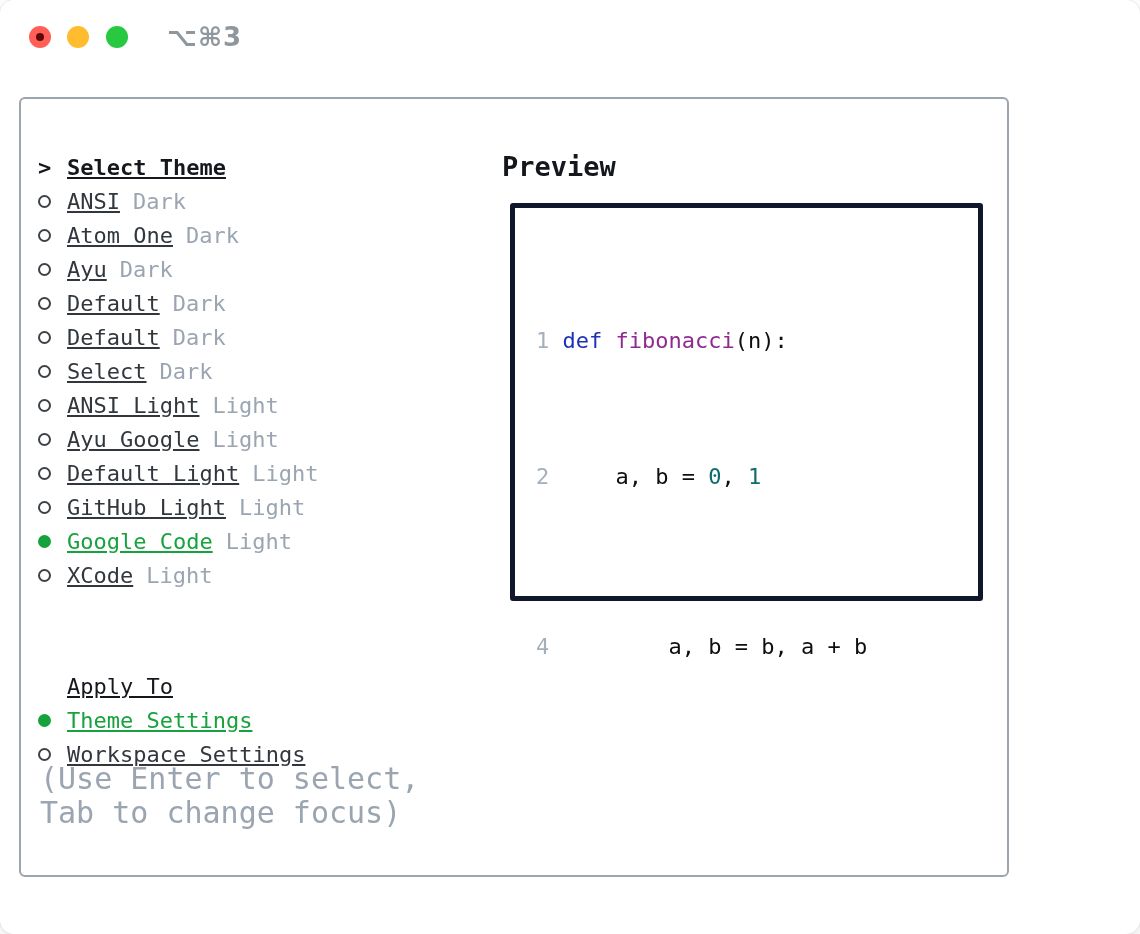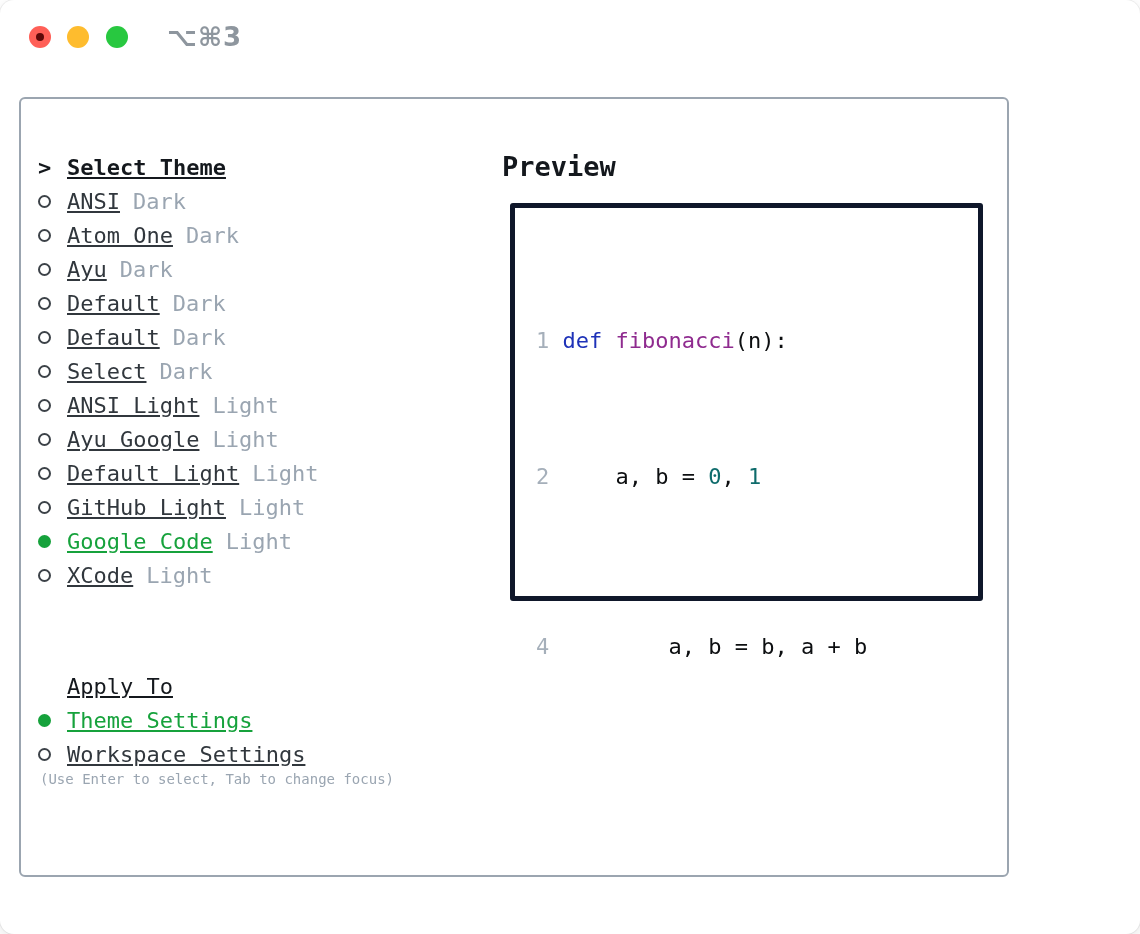--- a/index.html
+++ b/index.html
@@ -40,21 +40,21 @@
   .marker-col{width:29px;display:flex;align-items:center;flex:0 0 29px;}
   .prefix{font-weight:bold;color:#14181d;}
   .radio{width:13px;height:13px;border:2px solid #3c4248;border-radius:50%;box-sizing:border-box;background:transparent;}
   .radio.sel{background:var(--accent,#16a23c);border-color:var(--accent,#16a23c);}
   .opt-name{white-space:pre;text-decoration:underline;}
   .row.selected .opt-name{color:var(--accent,#16a23c);}
   .variant{color:var(--muted,#9aa5b1);margin-left:13px;white-space:pre;}
   .apply-block{position:absolute;left:17px;top:527px;margin-top:43px;}
   .hint{
     position:absolute;left:19px;top:663px;width:404px;
-    font-size:14px;line-height:34px;color:var(--muted,#9aa5b1);
+    font-size:30px;line-height:34px;color:var(--muted,#9aa5b1);
   }
   
   .preview-label{
     position:absolute;left:481px;top:51px;height:34px;line-height:34px;
     font-size:27px;font-weight:bold;color:#14181d;
   }
   .preview-box{
     position:absolute;left:489px;top:104px;width:473px;height:398px;
     border:5px solid #0f172a;border-radius:3px;box-sizing:border-box;background:#ffffff;
   }

